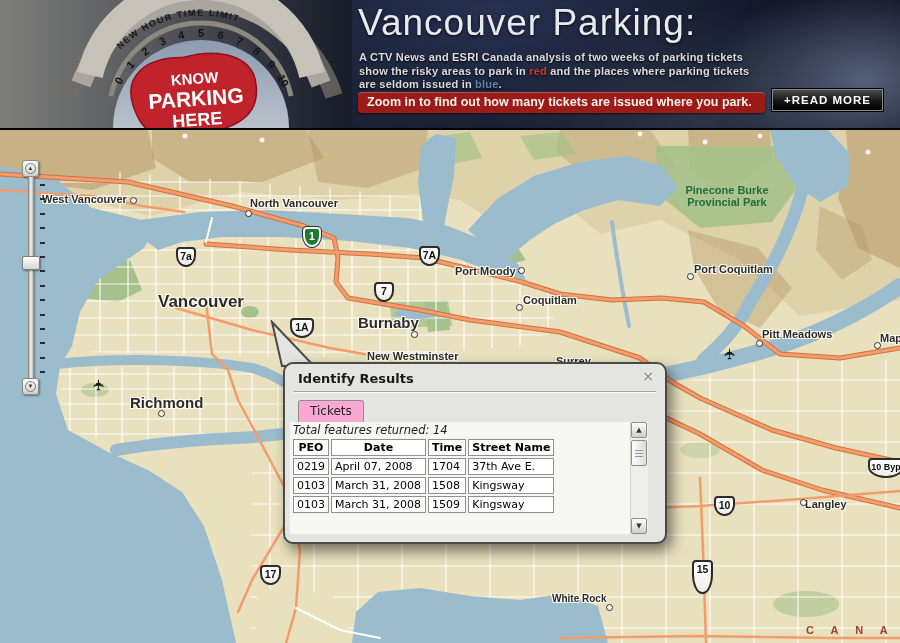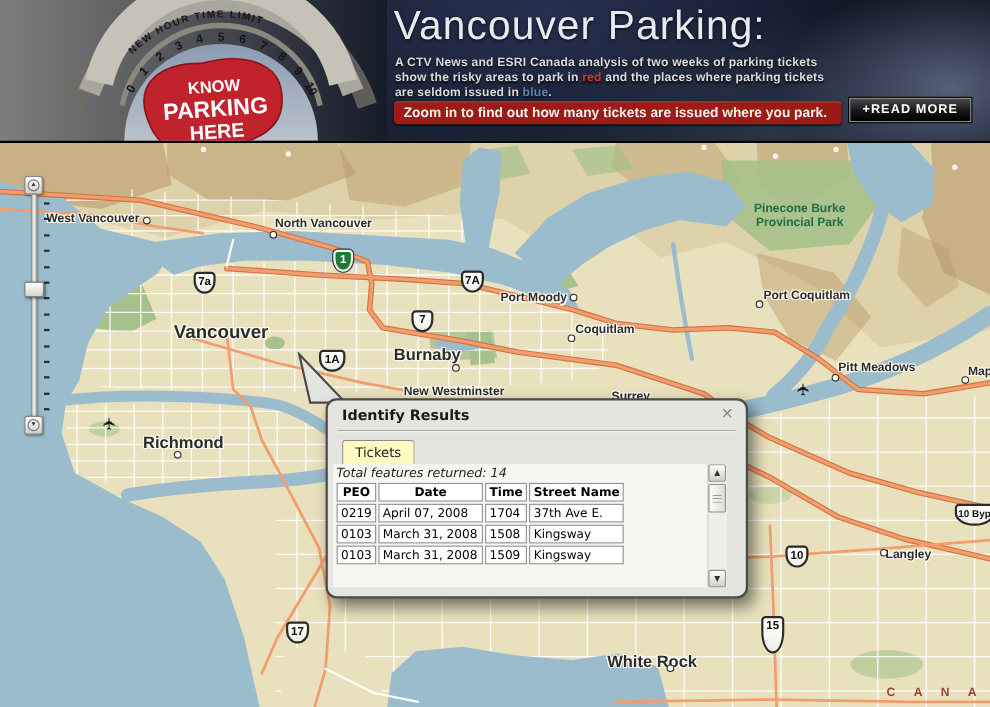--- a/index.html
+++ b/index.html
@@ -63,26 +63,26 @@
     background:linear-gradient(#fefefe,#d4d4d0);border:1px solid #7e7e7a;border-radius:2px;
     box-shadow:1px 1px 2px rgba(0,0,0,.4);cursor:grab;}
   .zs-ticks{position:absolute;left:18px;top:24px;}
   .zs-tick{width:5px;height:2px;background:#2b2b2b;margin-bottom:12.4px;}
 
   
   .popup{position:absolute;left:283px;top:362px;width:384px;height:182px;}
   .popup-pointer{position:absolute;left:-13px;top:-42px;}
   .popup-body{position:absolute;left:0;top:0;width:384px;height:182px;box-sizing:border-box;
     background:#e4e4e0;border:2px solid#4a4a48;border-radius:10px;
-    box-shadow:5px 7px 14px rgba(0,0,0,.5);font-family:"DejaVu Sans",sans-serif;margin-left:13px;}
+    box-shadow:5px 7px 14px rgba(0,0,0,.5);font-family:"DejaVu Sans",sans-serif;}
   .popup-title{position:absolute;left:13px;top:7px;font-size:13px;font-weight:bold;color:#1a1a1a;}
   .popup-close{position:absolute;right:11px;top:5px;font-size:14px;color:#82827e;cursor:pointer;line-height:14px;}
   .popup-sep{position:absolute;left:9px;right:9px;top:27px;height:0;
     border-top:1px solid #a2a29e;border-bottom:1px solid #fbfbf8;}
-  .popup-tab{position:absolute;left:13px;top:36px;padding:3px 11px 4px 11px;background:#fef9c3;
+  .popup-tab{position:absolute;left:13px;top:36px;padding:3px 11px 4px 11px;background:#f9a8d4;
     border:1px solid #8d8d89;border-bottom:none;border-radius:3px 3px 0 0;
     font-size:12px;color:#222;cursor:pointer;}
   .popup-content{position:absolute;left:5px;top:58px;width:358px;height:112px;
     background:#f6f6f3;overflow:hidden;}
   .popup-total{font-style:italic;font-size:11.5px;color:#222;padding:1px 0 1px 3px;height:13px;}
   .tix-table{border-collapse:separate;border-spacing:2px;margin-left:1px;}
   .tix-table td,.tix-table th{border:1px solid #8f8f8b;background:#fff;font-size:11px;
     padding:0 3px;height:15px;white-space:nowrap;overflow:hidden;}
   .tix-table th{font-weight:bold;text-align:center;}
   .col-peo{width:27px;} .col-date{width:87px;} .col-time{width:26px;} .col-street{width:74px;}
@@ -293,21 +293,21 @@
         <div class="city-marker" style="left: 516px; top: 174px;"></div>
         <div class="city-label" style="left: 694px; top: 133px; font-size: 11px;">Port Coquitlam</div>
         <div class="city-marker" style="left: 687px; top: 143px;"></div>
         <div class="city-label" style="left: 762px; top: 198px; font-size: 11px;">Pitt Meadows</div>
         <div class="city-marker" style="left: 756px; top: 210px;"></div>
         <div class="city-label" style="left: 880px; top: 202px; font-size: 11px;">Maple Ridge</div>
         <div class="city-marker" style="left: 874px; top: 212px;"></div>
         <div class="city-label" style="left: 556px; top: 225px; font-size: 11px;">Surrey</div>
         <div class="city-label" style="left: 805px; top: 368px; font-size: 11px;">Langley</div>
         <div class="city-marker" style="left: 800px; top: 369px;"></div>
-        <div class="city-label" style="left: 552px; top: 463px; font-size: 15px; text-align: right;">White Rock</div>
+        <div class="city-label" style="left: 552px; top: 463px; font-size: 10px; text-align: right;">White Rock</div>
         <div class="city-marker" style="left: 606px; top: 474px;"></div>
         <div class="park-label" style="left: 727px; top: 54px;">
           <div>Pinecone Burke</div>
           <div>Provincial Park</div>
         </div>
         <div class="country-label" style="left: 806px; top: 494px;">C A N A D A</div>
         <div class="shield" style="left: 176px; top: 117px; width: 20px; height: 20px; font-size: 10.5px; line-height: 15px;">7a</div>
         <div class="shield green" style="left: 303px; top: 97px; width: 18px; height: 20px; font-size: 10.5px; line-height: 15px;">1</div>
         <div class="shield" style="left: 419px; top: 116px; width: 21px; height: 20px; font-size: 10.5px; line-height: 15px;">7A</div>
         <div class="shield" style="left: 374px; top: 152px; width: 20px; height: 20px; font-size: 10.5px; line-height: 15px;">7</div>

